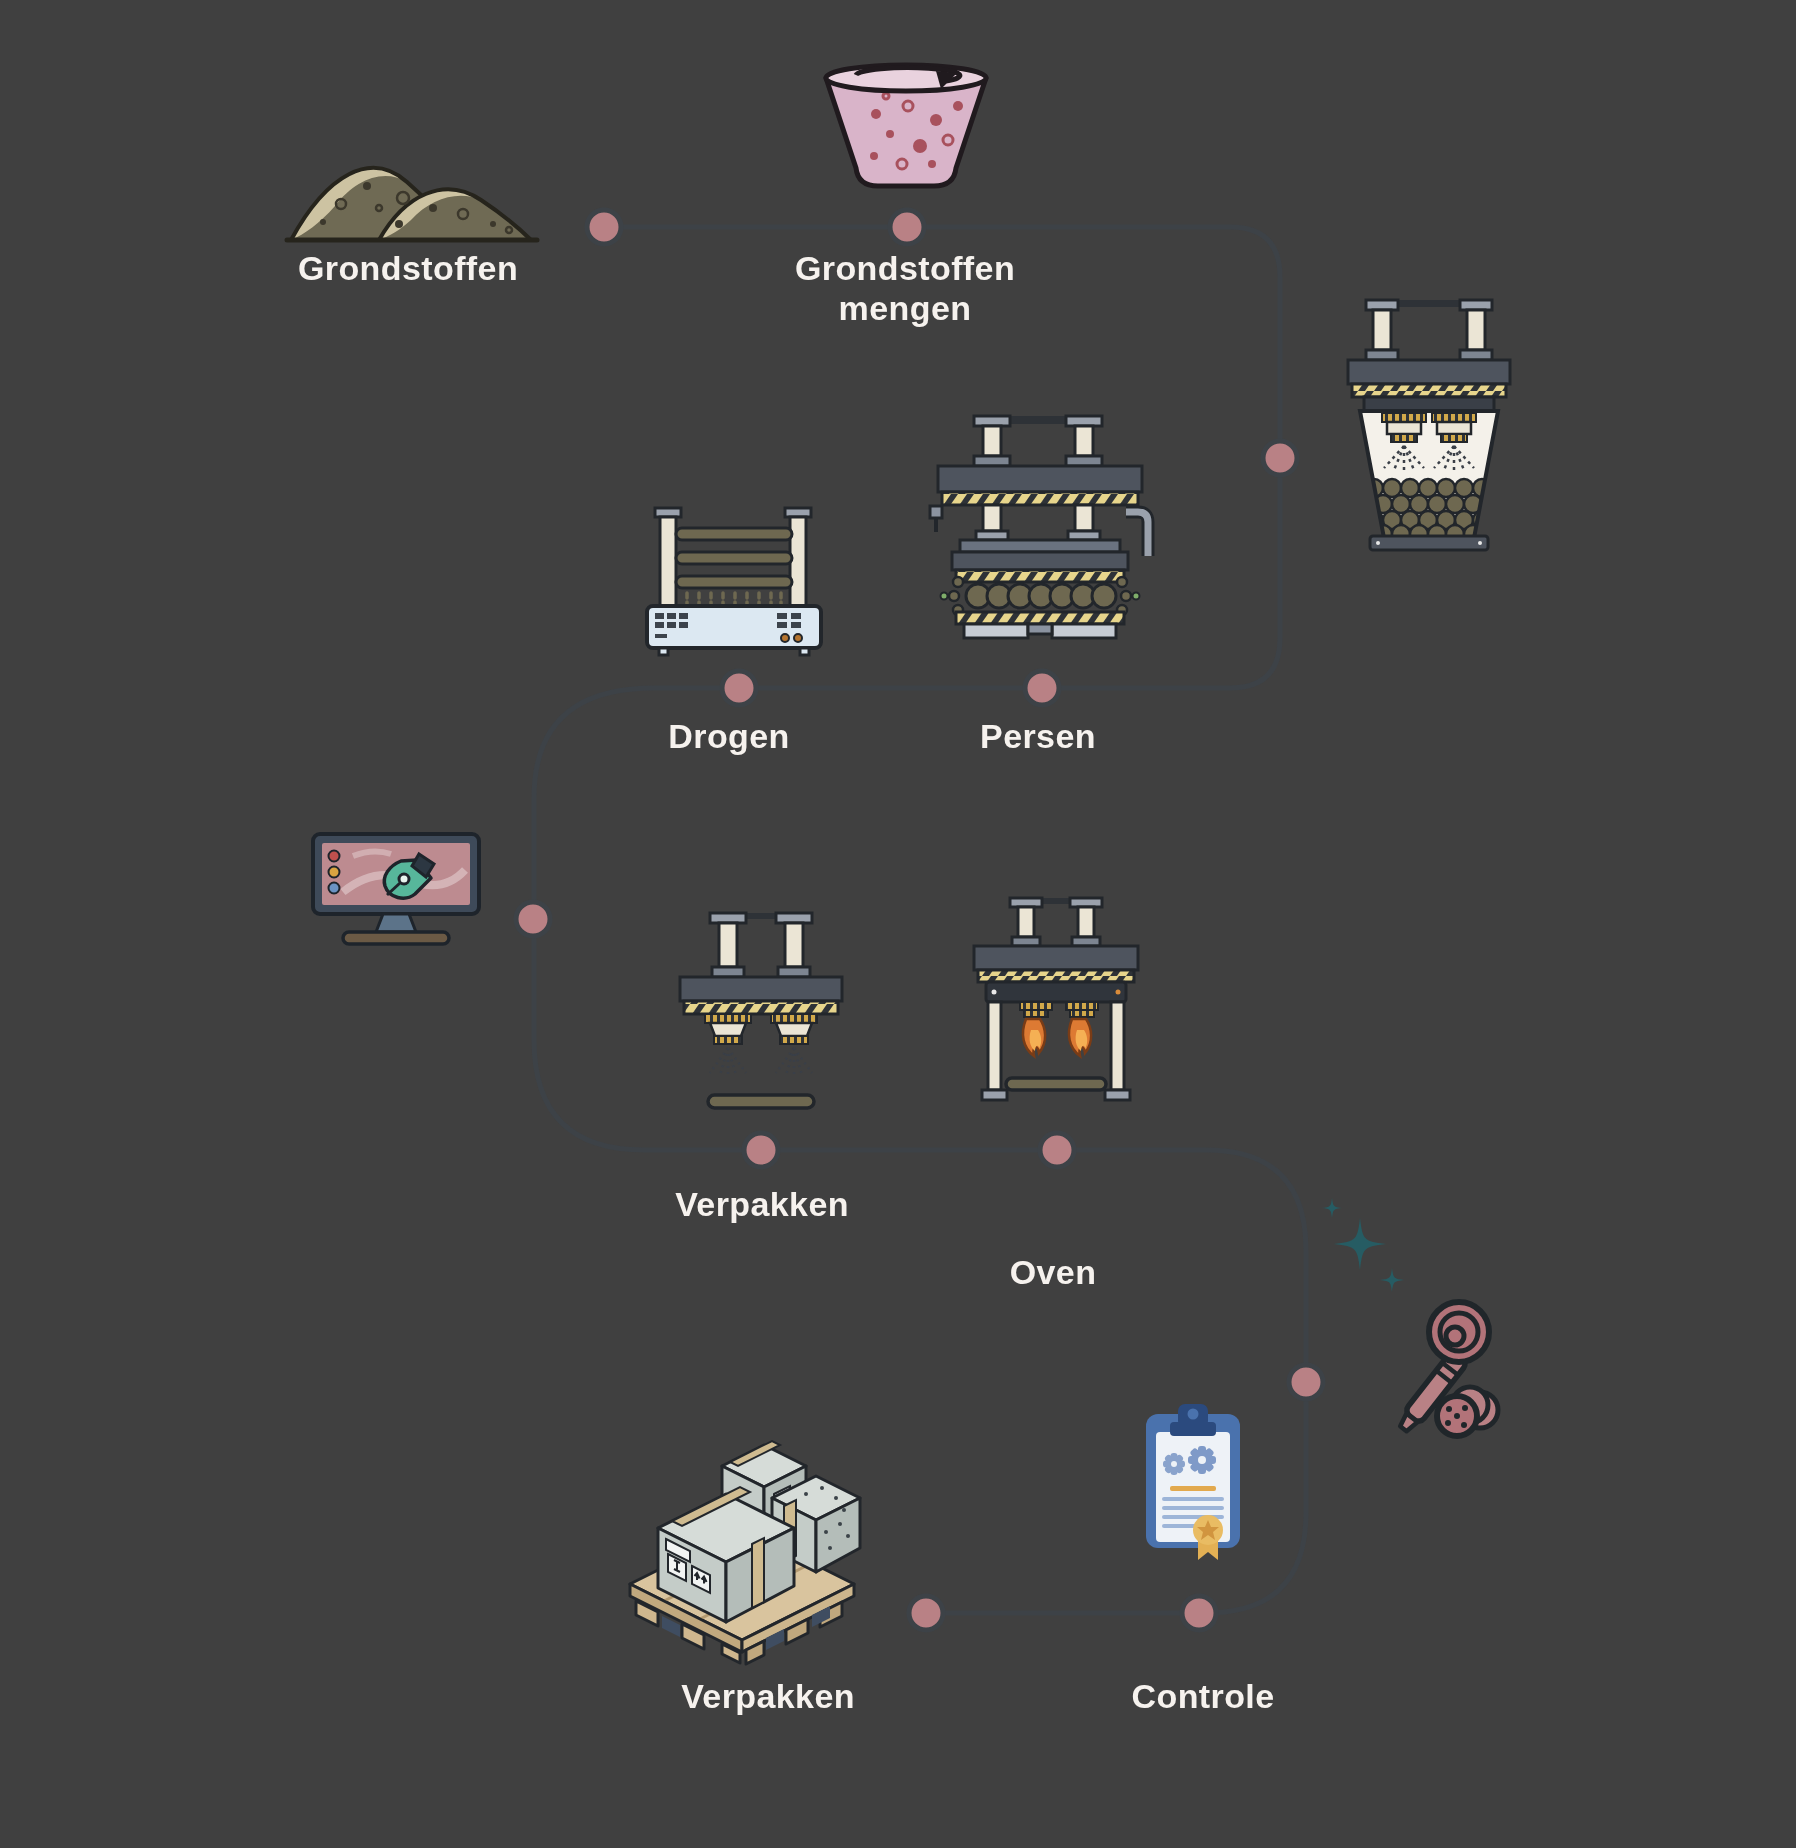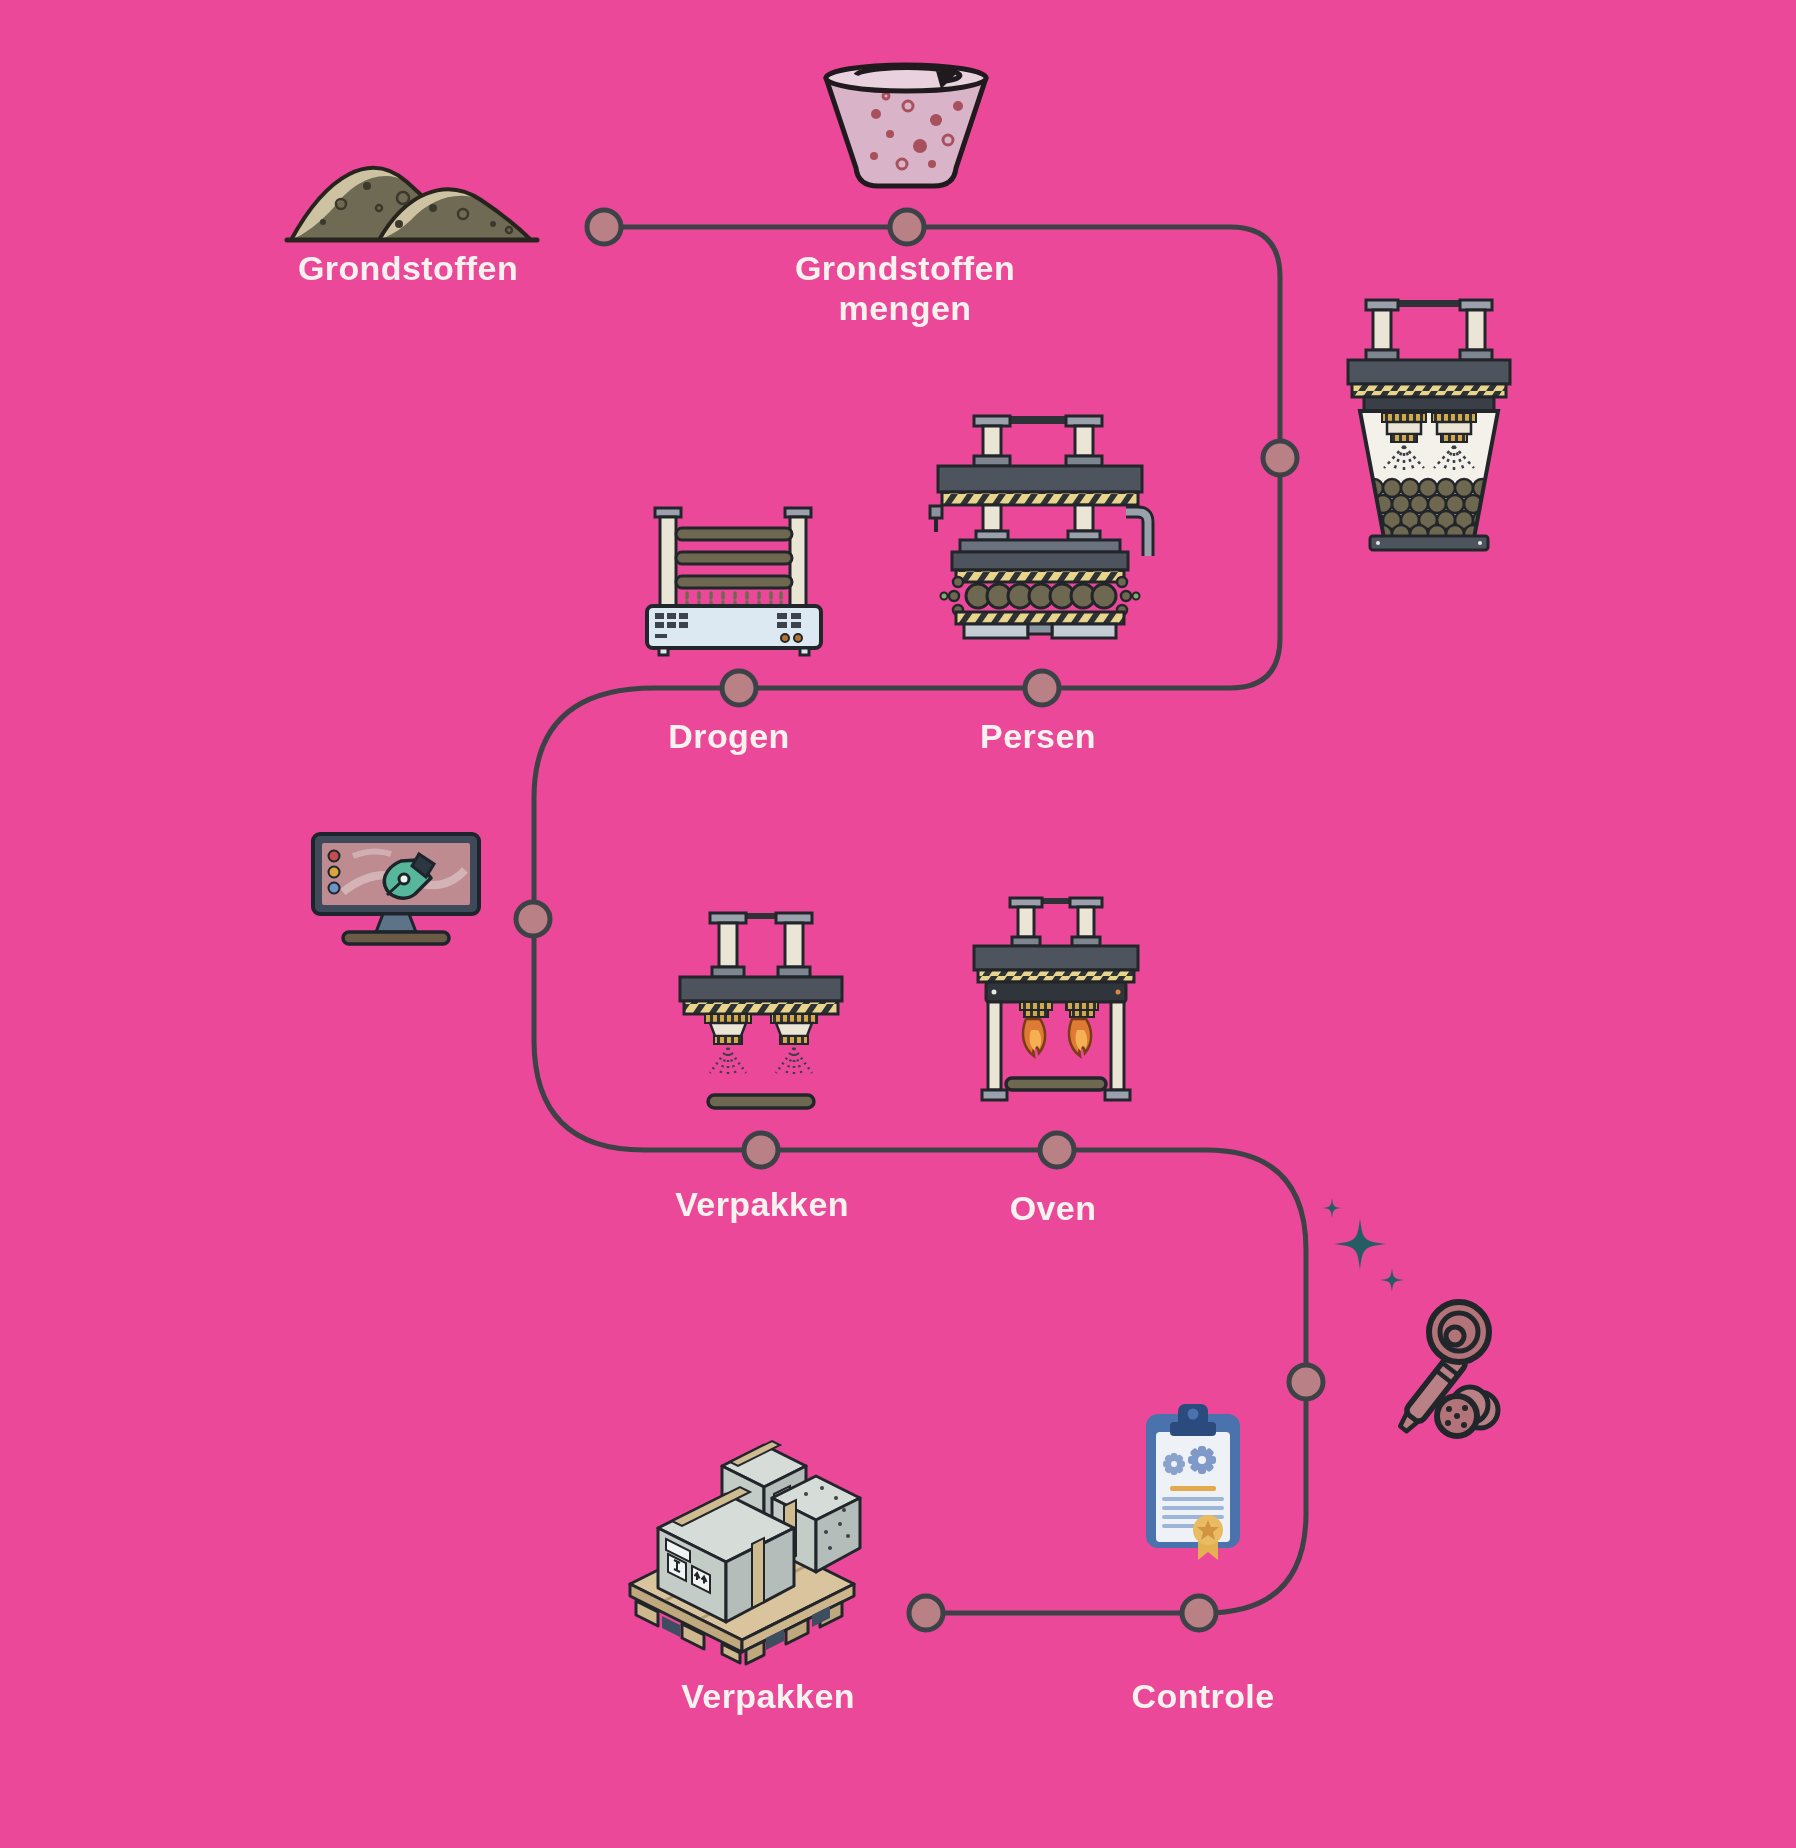--- a/index.html
+++ b/index.html
@@ -1,16 +1,16 @@
 <!DOCTYPE html>
 <html><head>
 <meta charset="utf-8">
 <style>
   html,body{margin:0;padding:0;background:#b98185;}
-  #canvas{position:relative;width:1796px;height:1848px;background:#ec4899;overflow:hidden;
+  #canvas{position:relative;width:1796px;height:1848px;background:#404040;overflow:hidden;
           font-family:"Liberation Sans", sans-serif;}
   .step-label{position:absolute;transform:translateX(-50%);text-align:center;
     color:#f6f2ee;font-size:34px;font-weight:700;line-height:40px;letter-spacing:.4px;
     white-space:pre-line;}
   .icon{position:absolute;}
   svg{display:block;overflow:visible;}
 </style>
 </head>
 <body>
 
@@ -470,17 +470,17 @@
       <path d="M73 144 v-7 m-2.5 3 l2.5 -3 l2.5 5.5 M80 147.5 v-7 m-2.5 3 l2.5 -3 l2.5 5.5" stroke="#22262b" stroke-width="2" fill="none"></path>
     </g>
   </svg>
 
   <div class="step-label" style="left:408px;top:248px">Grondstoffen</div>
   <div class="step-label" style="left:905px;top:248px">Grondstoffen
 mengen</div>
   <div class="step-label" style="left:1038px;top:716px">Persen</div>
   <div class="step-label" style="left:729px;top:716px">Drogen</div>
   <div class="step-label" style="left:762px;top:1184px">Verpakken</div>
-  <div class="step-label" style="left:1053px;top:1188px">Oven</div>
+  <div class="step-label" style="left:1053px;top:1252px">Oven</div>
   <div class="step-label" style="left:1203px;top:1676px">Controle</div>
   <div class="step-label" style="left:768px;top:1676px">Verpakken</div>
 
 </div>
 
 </body></html>

